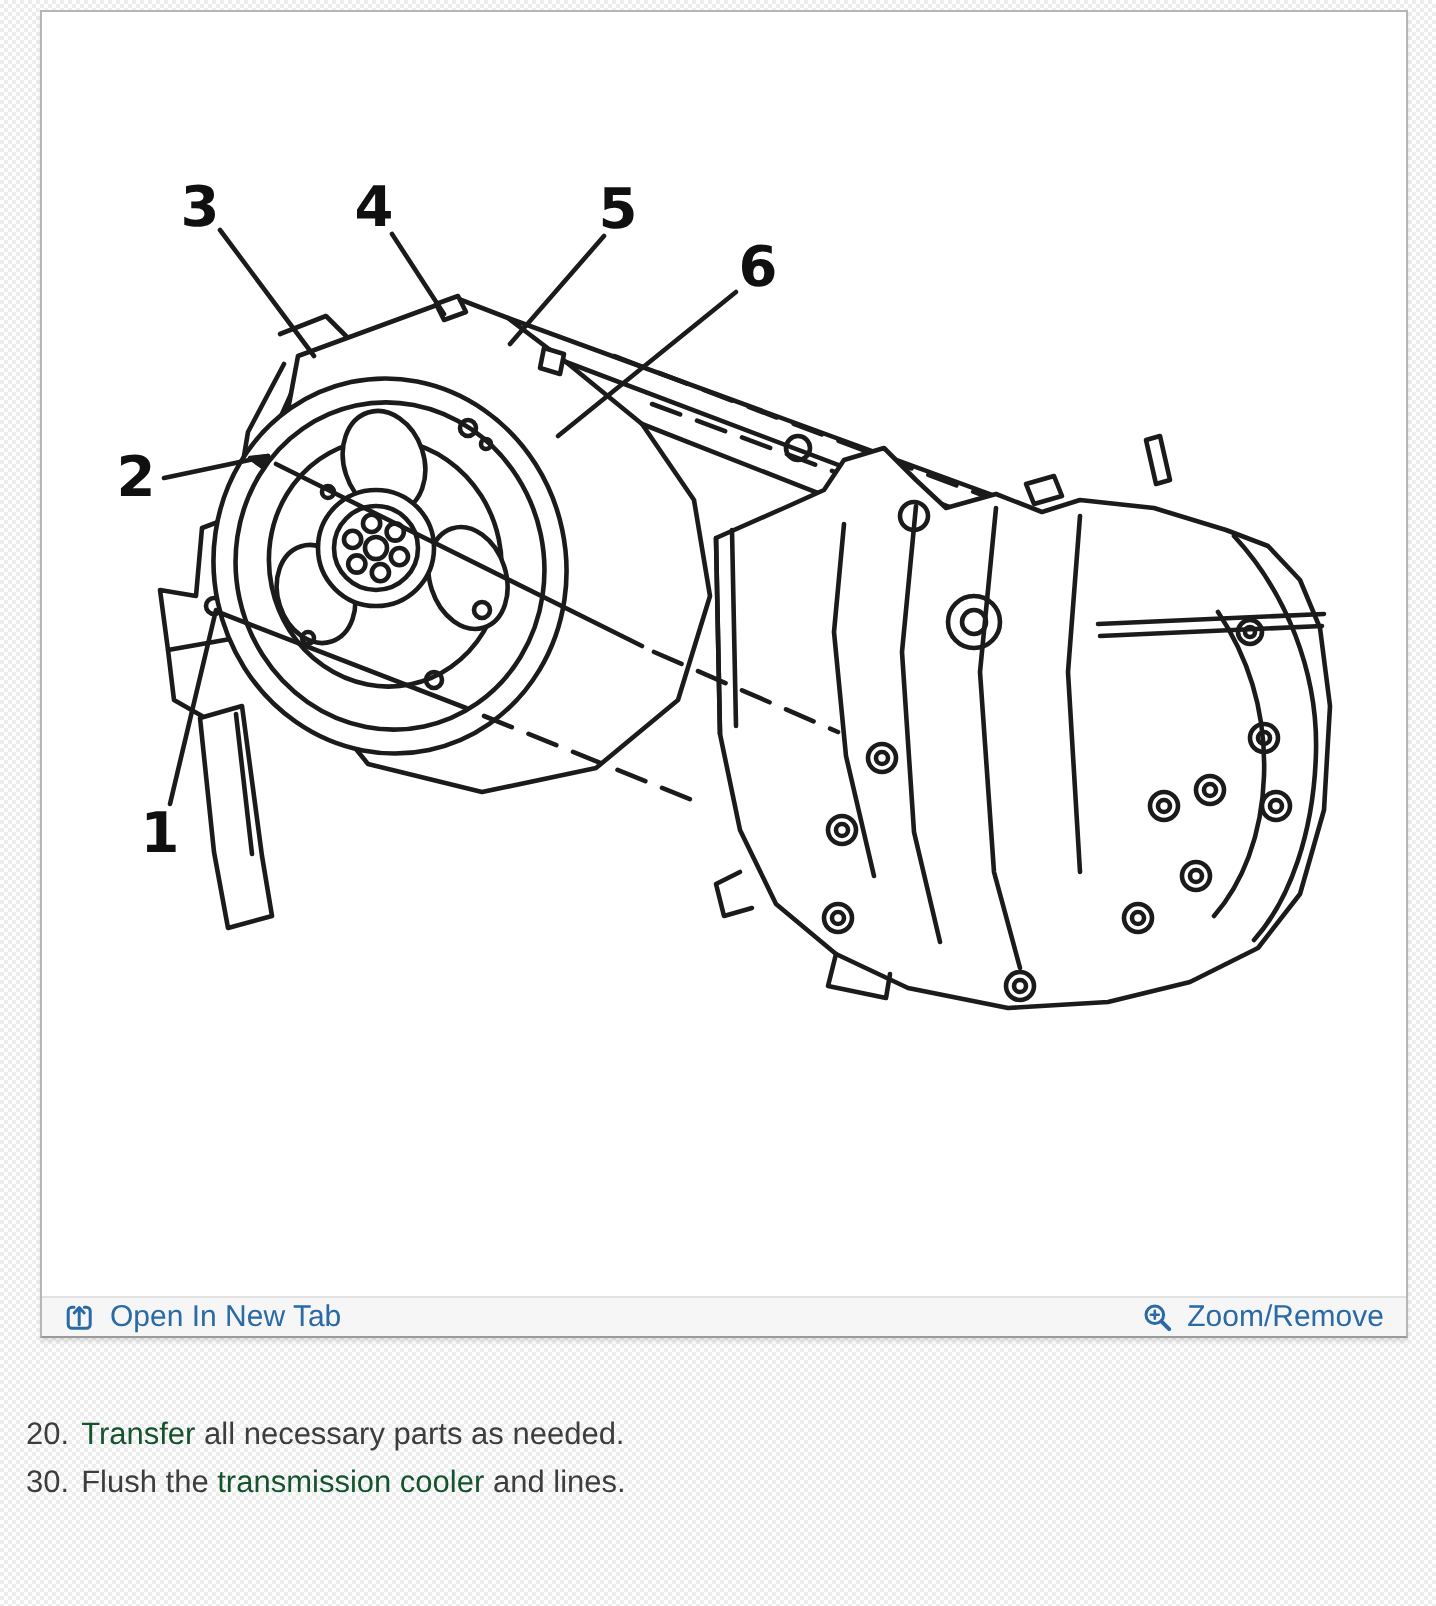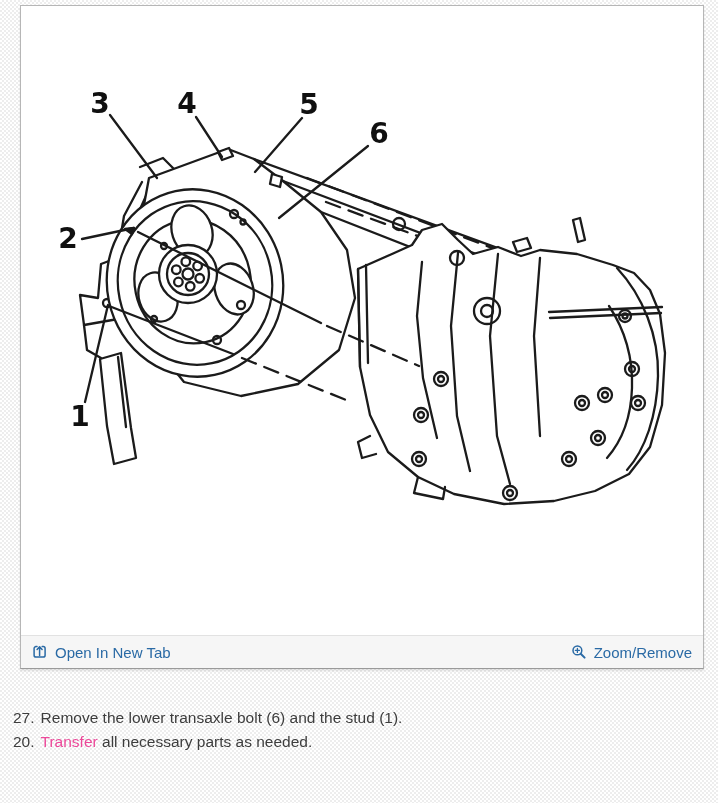--- a/index.html
+++ b/index.html
@@ -20,21 +20,21 @@
     background:#ffffff;
     border:1px solid #b6b6b6;
     border-bottom-color:#9a9a9a;
     box-shadow:0 2px 2px rgba(0,0,0,0.10);
   }
   .diagram-area{
     position:absolute;left:0;top:0;width:682px;height:628px;background:#fff;
   }
   .diagram-area svg{display:block;}
   .viewer-toolbar{
-    position:absolute;left:0;bottom:0;width:682px;height:33px;
+    position:absolute;left:0;bottom:0;width:682px;height:20px;
     background:#f6f6f6;border-top:1px solid #e2e2e2;
     display:flex;align-items:center;justify-content:space-between;
     padding:0 11px;box-sizing:border-box;
   }
   .tb-link{
     display:flex;align-items:center;gap:7px;
     font-size:15px;color:#2a6aa5;cursor:pointer;text-decoration:none;
     white-space:nowrap;
   }
   .tb-link svg{flex:0 0 auto;}
@@ -44,21 +44,21 @@
   .callout-num{
     font-family:"DejaVu Sans", sans-serif;
     font-size:28px;font-weight:700;fill:#101010;stroke:none;
   }
   .instructions{
     position:absolute;left:13px;top:706px;width:690px;
     font-size:15.5px;line-height:23.7px;color:#3d3d3d;
   }
   .instr-line{white-space:nowrap;}
   .instr-num{margin-right:6px;}
-  .instr-link{color:#ec4899;text-decoration:none;cursor:pointer;}
+  .instr-link{color:#14532d;text-decoration:none;cursor:pointer;}
   .instr-link:empty{display:none;}
 </style>
 </head>
 <body>
 
 <div class="viewer-panel">
 
   <div class="diagram-area">
     <svg width="682" height="628" viewBox="0 0 682 628">
 
@@ -201,15 +201,15 @@
         <circle cx="6.4" cy="6.4" r="4.4" fill="none" stroke="#2a6aa5" stroke-width="1.5"></circle>
         <path d="M9.7 9.7 L13.6 13.6" stroke="#2a6aa5" stroke-width="2" stroke-linecap="round"></path>
         <path d="M6.4 4.4 V8.4 M4.4 6.4 H8.4" stroke="#2a6aa5" stroke-width="1.3" stroke-linecap="round"></path>
       </svg>
       <span>Zoom/Remove</span>
     </a>
   </div>
 </div>
 
 <div class="instructions">
-  <div class="instr-line"><span class="instr-num">27.</span><span>Remove the lower transaxle bolt (6) and the stud (1).</span><span></span></div>
   <div class="instr-line"><span class="instr-num">20.</span><span></span><a class="instr-link">Transfer</a><span> all necessary parts as needed.</span></div>
+  <div class="instr-line"><span class="instr-num">30.</span><span>Flush the </span><a class="instr-link">transmission cooler</a><span> and lines.</span></div>
 </div>
 
 </body></html>

